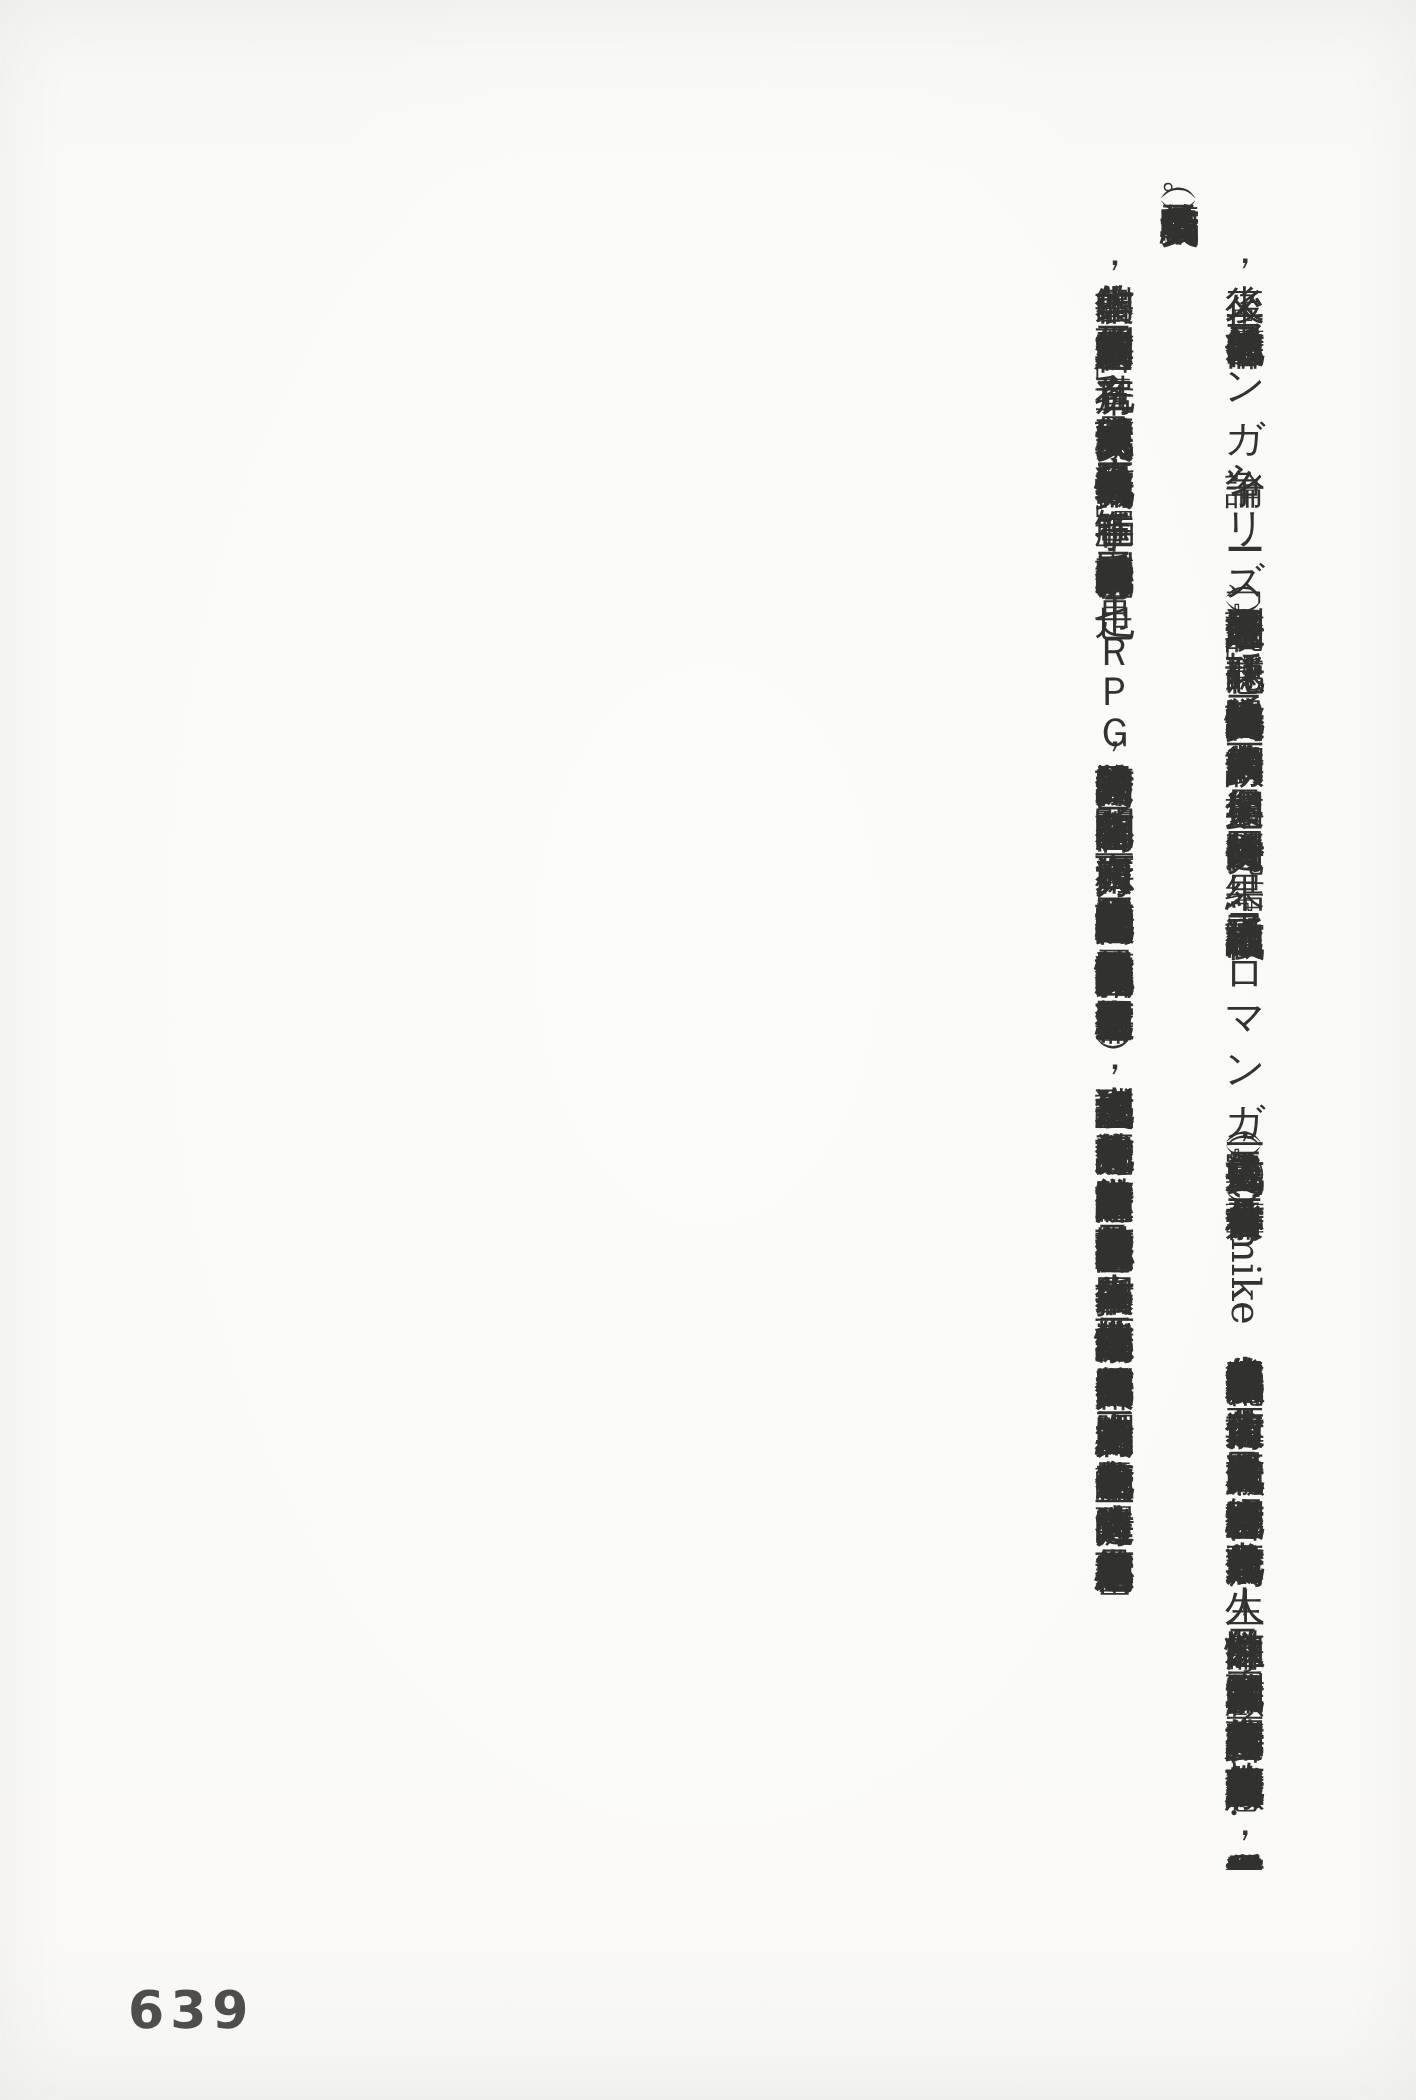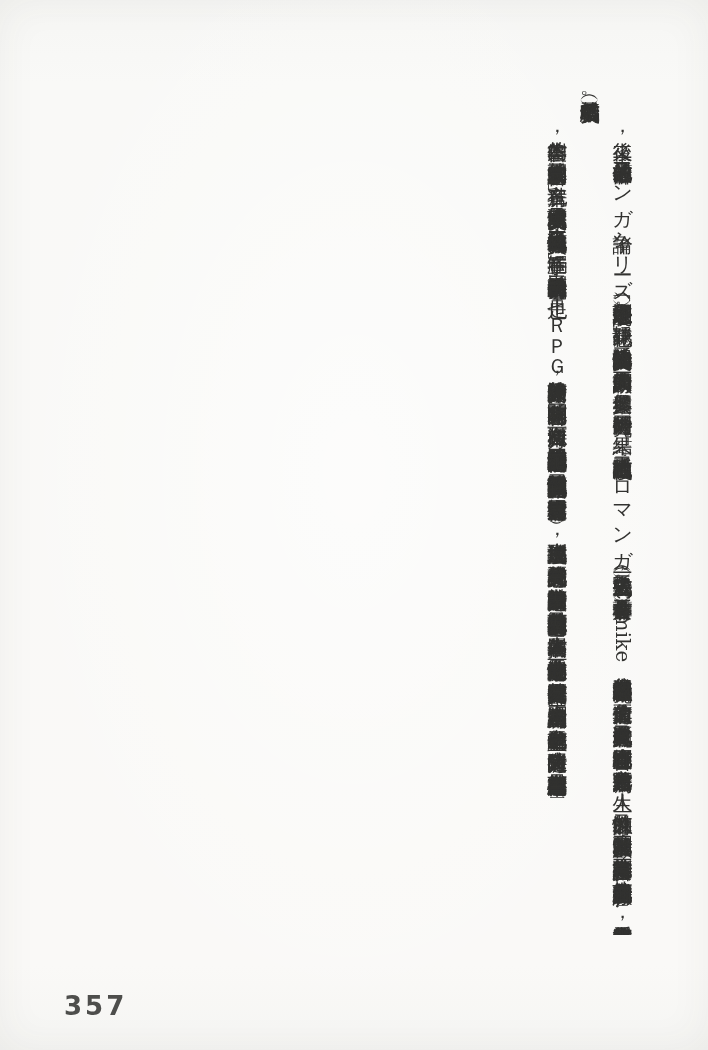--- a/index.html
+++ b/index.html
@@ -55,14 +55,14 @@
   }
 </style>
 </head>
 <body>
 
 <div class="page">
   <div class="text-block">
     <p>後來，筆者又被他的另一部著作『マンガ争論シリーズ（漫畫之爭系列）』的理念「好好說、靜靜聽」感化，決定除了訪談紀錄和文史性的資料外，更要親自與業內的人們對談，參與這個業界，同時從內外進行研究。結果，才誕生了這種由已故的『戰後エロマンガ史（戰後成人漫畫史）』（二〇一〇，青林工藝舍）作者兼前Comike代表的米澤嘉博和永山薰兩人相加後除以十的研究風格；若非這兩位偉大前人，以及眾多次文化研究者的貢獻，這本書也絕對沒有機會問世。尤其永山薰對筆者更是寫作、人生、以及性癖的導師，平時就受到其非常多的照顧，更在執筆本書時得到其諸多建言。故筆者想藉此機會向永山老師致上最深的謝意……看在我將您捧得這麼高的份上，請問可以把之前在您那兒投稿的稿費發給我了嗎（笑）。</p>
     <p>本書的製作，真的得到了非常多人的幫助和建言。在「乳房」一章，承蒙成人媒體研究家安田理央氏，為巨乳史提供了三次元領域的寶貴情報；在「觸手」一章，則委託了筆者大學時代科幻研究會的前輩，也是ＴＲＰＧ設計師兼作家的朱鷺田祐介氏，審閱了克蘇魯相關的內容。而在資料來源方面，也感謝平常總是承蒙照顧的明治大學米澤嘉博紀念圖書館的員工們，幫忙尋找貴重的雜誌圖版資料（若想尋找次文化相關的書籍，這裡絕對比國會圖書館還要可靠！）。也感謝每次提到成人漫畫，就忘記貴為作家和研究者的身分，陪筆者徹夜暢談的漫畫家甘詰留太老師，以及替筆者的商業誌連載作品提供可愛插畫的枝空老師，二人為本書製作插圖。百忙中真的非常感謝二位老師的協助。然後還有陪筆者奮鬥得比任何人都更久，兩人三腳一路走過來的責編村上氏。多虧有他在筆者偏離主題、迷失方向時適時提醒；在筆者一心只想把所有想寫的東西塞進書</p>
   </div>
-  <div class="page-number">357</div>
+  <div class="page-number">639</div>
 </div>
 
 </body></html>

